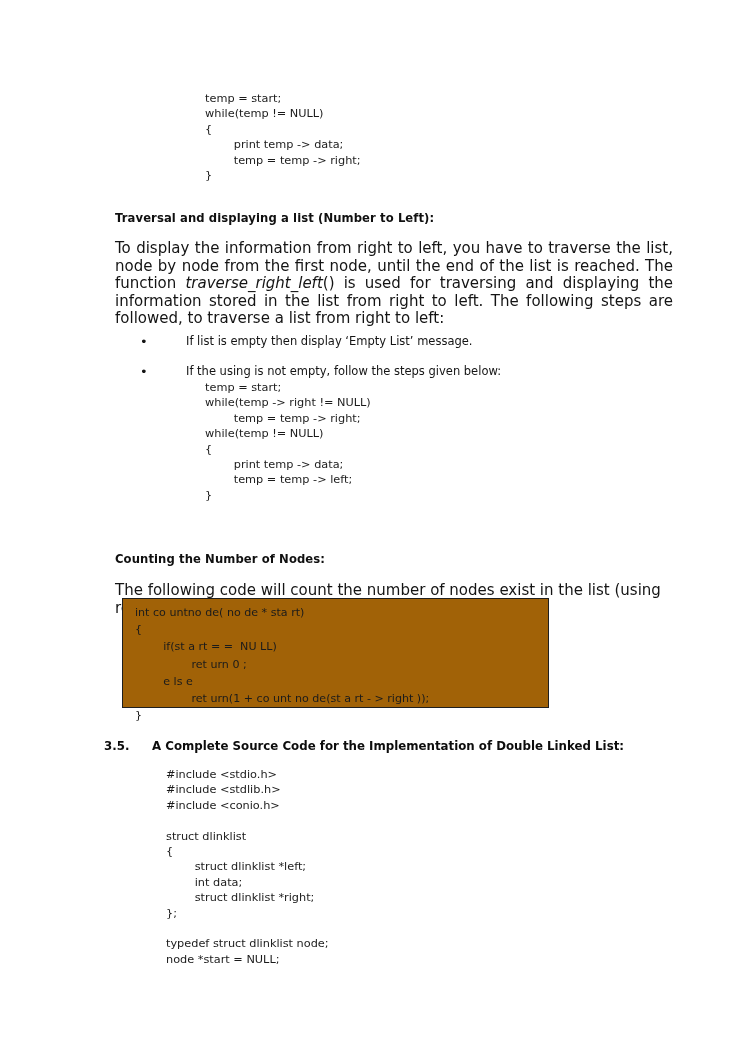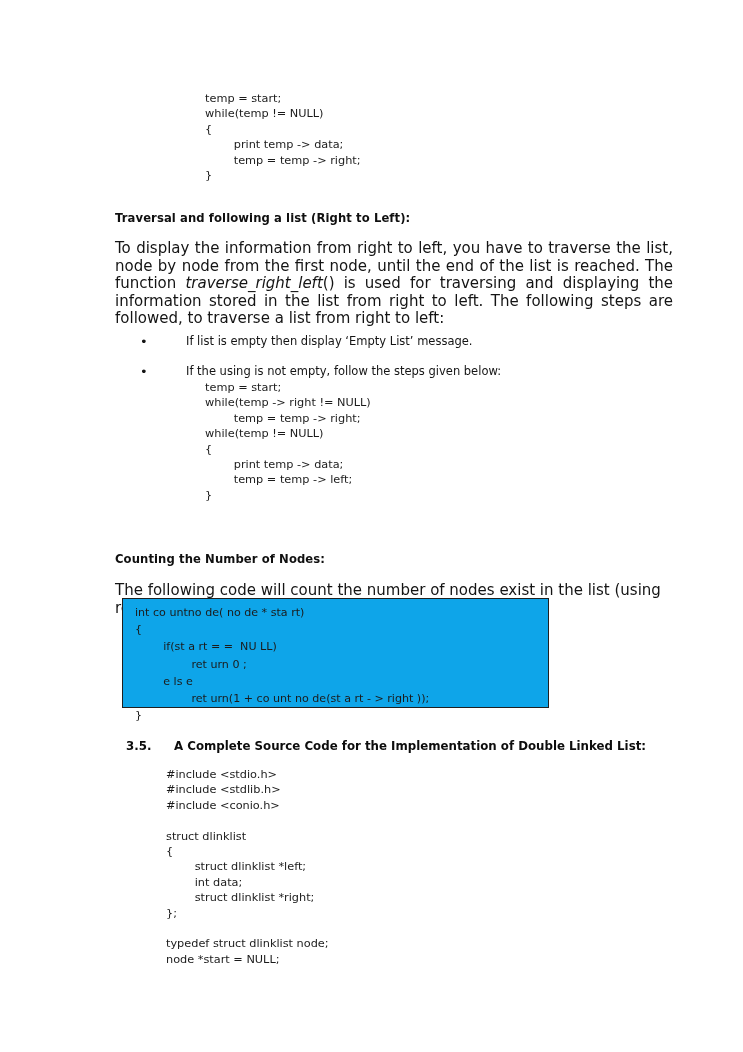--- a/index.html
+++ b/index.html
@@ -72,21 +72,21 @@
     left: 46px;
     top: 0;
     white-space: pre;
   }
 
   
   .code-box {
     position: absolute;
     box-sizing: border-box;
     border: 1.6px solid #1f1f1f;
-    background: #0ea5e9;
+    background: #a16207;
   }
   .code-box .code-inner {
     position: absolute;
     font-family: "DejaVu Sans", "Liberation Sans", sans-serif;
     font-size: 11.1px;
     line-height: 17.2px;
     white-space: pre;
     color: #1b1b1b;
   }
 
@@ -109,21 +109,21 @@
 
 <div class="page">
 
   <div class="code-block" style="left:189px; top:91px; width:420px;">temp = start;
 while(temp != NULL)
 {
         print temp -&gt; data;
         temp = temp -&gt; right;
 }</div>
 
-  <div class="heading" style="left:99px; top:211px; width:560px;">Traversal and following a list (Right to Left):</div>
+  <div class="heading" style="left:99px; top:211px; width:560px;">Traversal and displaying a list (Number to Left):</div>
 
   <div class="para" style="left:99px; top:240px; width:558px;"><span>To display the information from right to left, you have to traverse the list, node by node from the first node, until the end of the list is reached. The function </span><em>traverse_right_left</em><span>() is used for traversing and displaying the information stored in the list from right to left. The following steps are followed, to traverse a list from right to left:</span></div>
 
   <div class="bullet-row" style="left:124px; top:333px; width:500px;">
     <span class="bullet-mark">•</span>
     <span class="bullet-text">If list is empty then display ‘Empty List’ message.</span>
   </div>
 
   <div class="bullet-row" style="left:124px; top:363px; width:500px;">
     <span class="bullet-mark">•</span>
@@ -146,21 +146,21 @@
   <div class="code-box" style="left:106px; top:598px; width:427px; height:110px;">
     <div class="code-inner" style="left:12px; top:5px;">int co untno de( no de * sta rt)
 {
         if(st a rt = =  NU LL)
                 ret urn 0 ;
         e ls e
                 ret urn(1 + co unt no de(st a rt - &gt; right ));
 }</div>
   </div>
 
-  <div class="section-heading" style="left:110px; top:738px; width:570px;"><span class="num">3.5.</span><span>A Complete Source Code for the Implementation of Double Linked List:</span></div>
+  <div class="section-heading" style="left:88px; top:738px; width:570px;"><span class="num">3.5.</span><span>A Complete Source Code for the Implementation of Double Linked List:</span></div>
 
   <div class="code-block" style="left:150px; top:767px; width:460px;">#include &lt;stdio.h&gt;
 #include &lt;stdlib.h&gt;
 #include &lt;conio.h&gt;
 
 struct dlinklist
 {
         struct dlinklist *left;
         int data;
         struct dlinklist *right;

